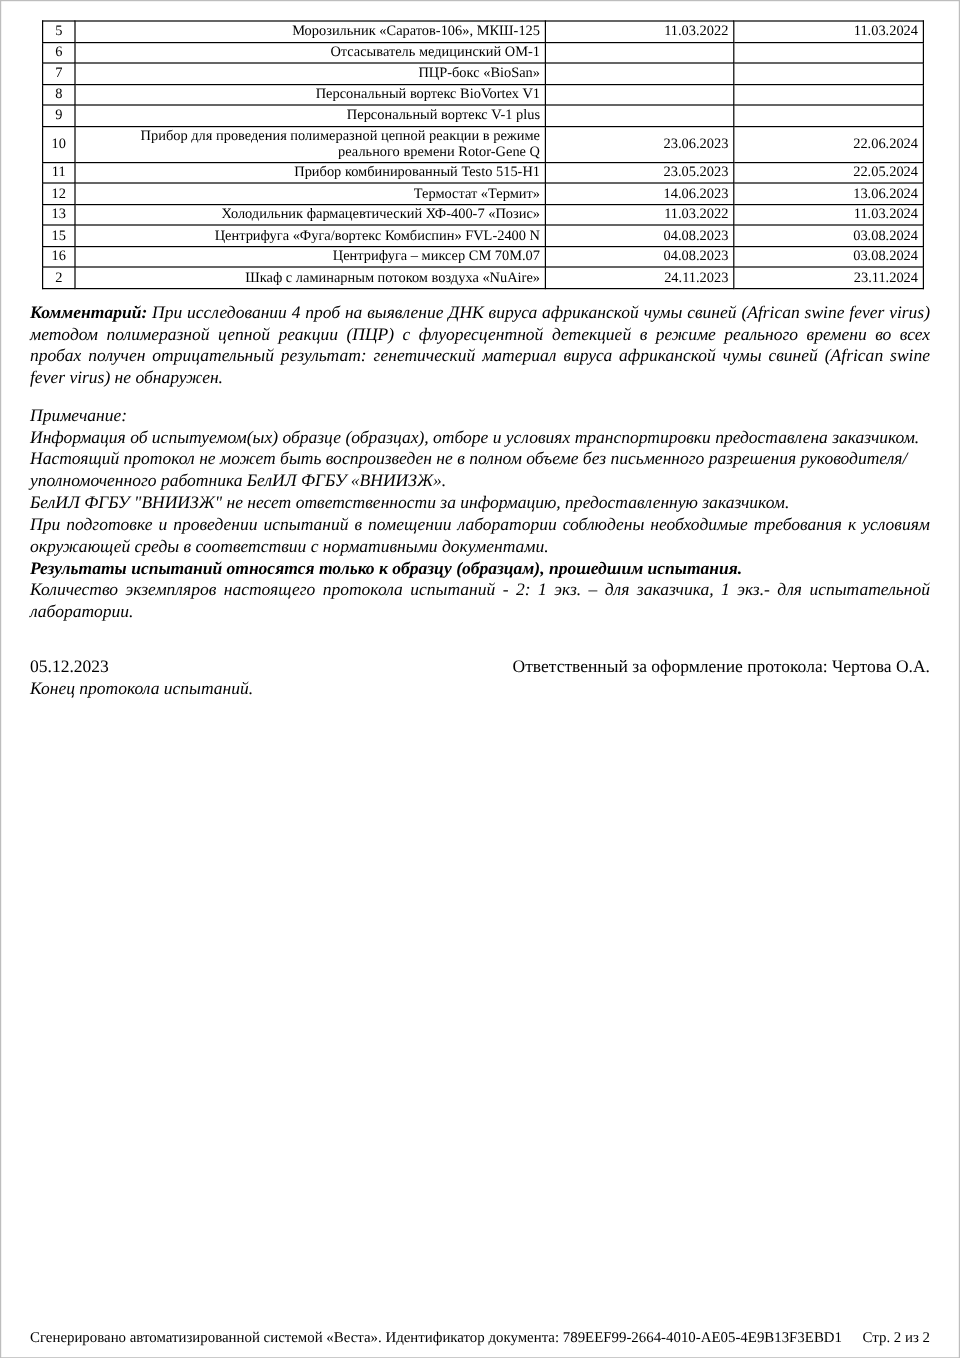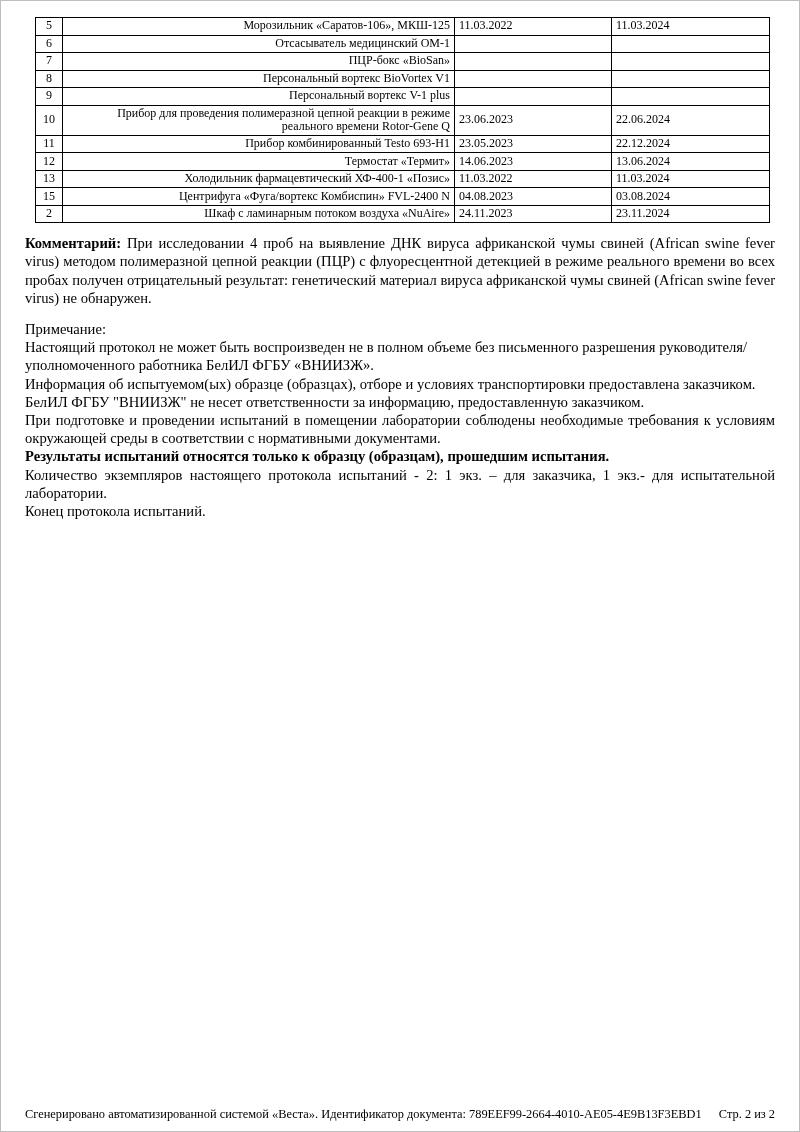--- a/index.html
+++ b/index.html
@@ -27,25 +27,25 @@
   table.equip td {
     border:1px solid #000;
     padding:1px 4px;
     line-height:13.6px;
     vertical-align:middle;
     height:14.5px;
     overflow:hidden;
   }
   table.equip td.num  { text-align:center; padding:1px 1px; }
   table.equip td.name { text-align:right; }
-  table.equip td.date { text-align:left; }
+  table.equip td.date { text-align:right; }
 
   
   .bodytext { font-size:14.6px; line-height:18.2px; }
-  .bodytext p { margin:0; }
+  .bodytext p { margin:0;font-style:italic; }
   .comment { margin-top:11px !important; text-align:justify; }
   .notes { margin-top:13px !important; }
   .just { text-align:justify; }
   .bold { font-weight:bold; }
 
   .sign-row {
     display:flex; justify-content:space-between;
     margin-top:27px !important;
   }
 
@@ -101,64 +101,74 @@
             <td class="date"></td>
           </tr>
           <tr>
             <td class="num">10</td>
             <td class="name">Прибор для проведения полимеразной цепной реакции в режиме реального времени Rotor-Gene Q</td>
             <td class="date">23.06.2023</td>
             <td class="date">22.06.2024</td>
           </tr>
           <tr>
             <td class="num">11</td>
-            <td class="name">Прибор комбинированный Testo 693-H1</td>
+            <td class="name">Прибор комбинированный Testo 515-H1</td>
             <td class="date">23.05.2023</td>
-            <td class="date">22.12.2024</td>
+            <td class="date">22.05.2024</td>
           </tr>
           <tr>
             <td class="num">12</td>
             <td class="name">Термостат «Термит»</td>
             <td class="date">14.06.2023</td>
             <td class="date">13.06.2024</td>
           </tr>
           <tr>
             <td class="num">13</td>
-            <td class="name">Холодильник фармацевтический ХФ-400-1 «Позис»</td>
+            <td class="name">Холодильник фармацевтический ХФ-400-7 «Позис»</td>
             <td class="date">11.03.2022</td>
             <td class="date">11.03.2024</td>
           </tr>
           <tr>
             <td class="num">15</td>
             <td class="name">Центрифуга «Фуга/вортекс Комбиспин» FVL-2400 N</td>
+            <td class="date">04.08.2023</td>
+            <td class="date">03.08.2024</td>
+          </tr>
+          <tr>
+            <td class="num">16</td>
+            <td class="name">Центрифуга – миксер СМ 70М.07</td>
             <td class="date">04.08.2023</td>
             <td class="date">03.08.2024</td>
           </tr>
           <tr>
             <td class="num">2</td>
             <td class="name">Шкаф с ламинарным потоком воздуха «NuAire»</td>
             <td class="date">24.11.2023</td>
             <td class="date">23.11.2024</td>
           </tr>
         </tbody>
     </table>
 
     <div class="bodytext">
       <p class="comment"><b>Комментарий:</b> <span>При исследовании 4 проб на выявление ДНК вируса африканской чумы свиней (African swine fever virus) методом полимеразной цепной реакции (ПЦР) с флуоресцентной детекцией в режиме реального времени во всех пробах получен отрицательный результат: генетический материал вируса африканской чумы свиней (African swine fever virus) не обнаружен.</span></p>
 
       <div class="notes">
         <p>Примечание:</p>
+        <p>Информация об испытуемом(ых) образце (образцах), отборе и условиях транспортировки предоставлена заказчиком.</p>
         <p>Настоящий протокол не может быть воспроизведен не в полном объеме без письменного разрешения руководителя/уполномоченного работника БелИЛ ФГБУ «ВНИИЗЖ».</p>
-        <p>Информация об испытуемом(ых) образце (образцах), отборе и условиях транспортировки предоставлена заказчиком.</p>
         <p>БелИЛ ФГБУ "ВНИИЗЖ" не несет ответственности за информацию, предоставленную заказчиком.</p>
         <p class="just">При подготовке и проведении испытаний в помещении лаборатории соблюдены необходимые требования к условиям окружающей среды в соответствии с нормативными документами.</p>
         <p class="bold">Результаты испытаний относятся только к образцу (образцам), прошедшим испытания.</p>
         <p class="just">Количество экземпляров настоящего протокола испытаний - 2: 1 экз. – для заказчика, 1 экз.- для испытательной лаборатории.</p>
       </div>
 
+      <div class="sign-row">
+        <span>05.12.2023</span>
+        <span>Ответственный за оформление протокола: Чертова О.А.</span>
+      </div>
       <p>Конец протокола испытаний.</p>
     </div>
   </div>
 
   <div class="footer">
     <div class="footer-row2">
       <span>Сгенерировано автоматизированной системой «Веста». Идентификатор документа: 789EEF99-2664-4010-AE05-4E9B13F3EBD1</span>
       <span>Стр. 2 из 2</span>
     </div>
   </div>

